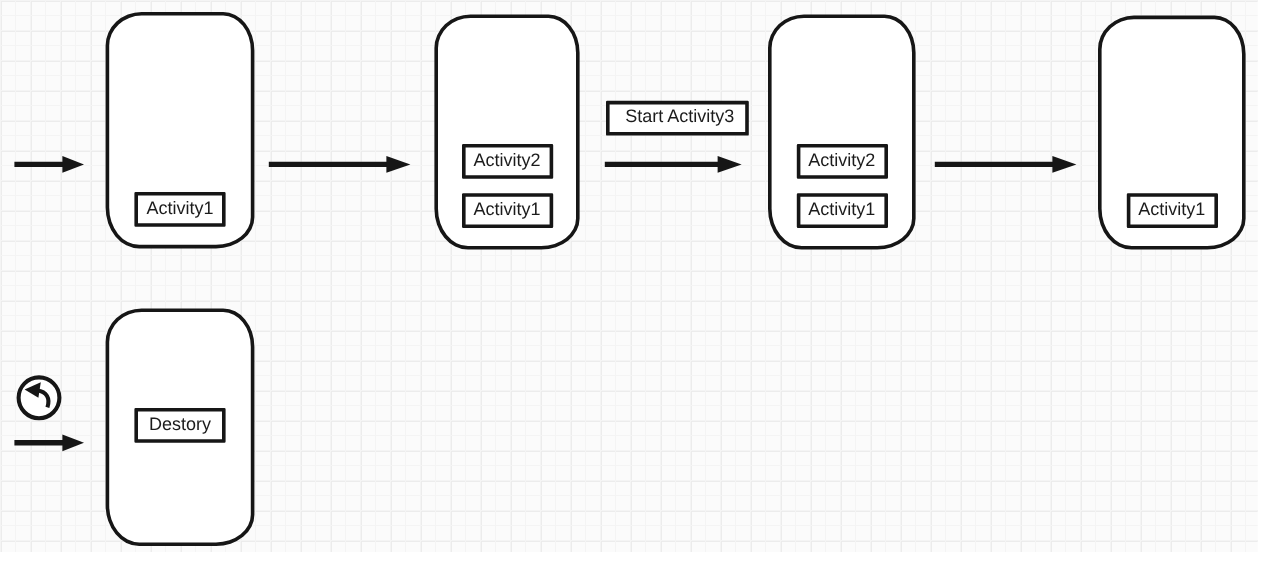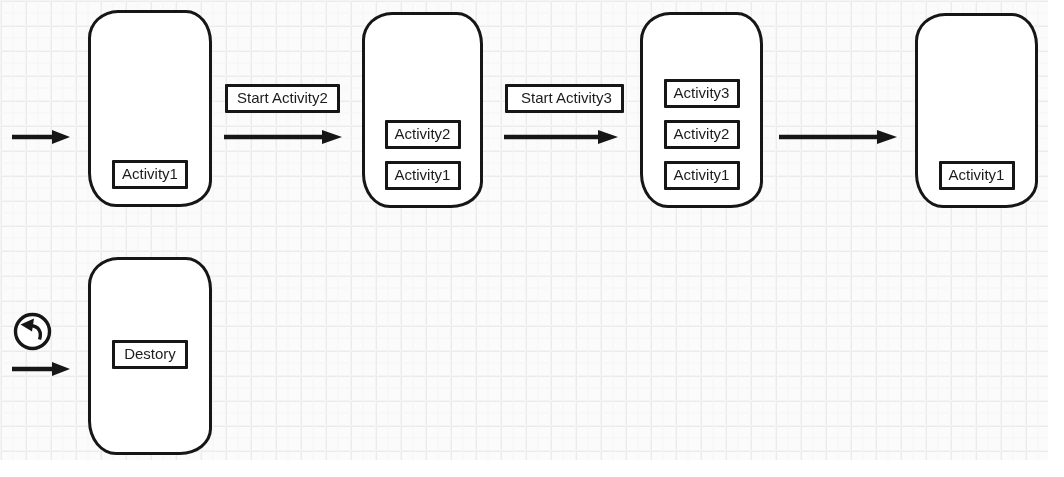--- a/index.html
+++ b/index.html
@@ -65,39 +65,37 @@
 
     <svg class="arrow" style="left:10px;top:127px;" width="62" height="20">
       <line x1="2" y1="10" x2="44" y2="10" stroke="#161616" stroke-width="4.5"></line>
       <polygon points="42,3 60,10 42,17" fill="#161616"></polygon>
     </svg>
 
     <div class="phone" style="left:88px;top:10px;width:124px;height:197px;">
       <div class="activity-box">Activity1</div>
     </div>
 
-    <div class="transition-label" style="left:225px;top:84px;">Start Activity2</div>
     <svg class="arrow" style="left:222px;top:127px;" width="122" height="20">
       <line x1="2" y1="10" x2="102" y2="10" stroke="#161616" stroke-width="4.5"></line>
       <polygon points="100,3 120,10 100,17" fill="#161616"></polygon>
     </svg>
 
     <div class="phone" style="left:362px;top:12px;width:121px;height:196px;">
       <div class="activity-box">Activity2</div>
       <div class="activity-box">Activity1</div>
     </div>
 
     <div class="transition-label" style="left:505px;top:84px;padding-left:13px;">Start Activity3</div>
     <svg class="arrow" style="left:502px;top:127px;" width="118" height="20">
       <line x1="2" y1="10" x2="98" y2="10" stroke="#161616" stroke-width="4.5"></line>
       <polygon points="96,3 116,10 96,17" fill="#161616"></polygon>
     </svg>
 
     <div class="phone" style="left:640px;top:12px;width:123px;height:196px;">
-      <div class="activity-box">Activity3</div>
       <div class="activity-box">Activity2</div>
       <div class="activity-box">Activity1</div>
     </div>
 
     <svg class="arrow" style="left:777px;top:127px;" width="122" height="20">
       <line x1="2" y1="10" x2="102" y2="10" stroke="#161616" stroke-width="4.5"></line>
       <polygon points="100,3 120,10 100,17" fill="#161616"></polygon>
     </svg>
 
     <div class="phone" style="left:915px;top:13px;width:123px;height:195px;">

